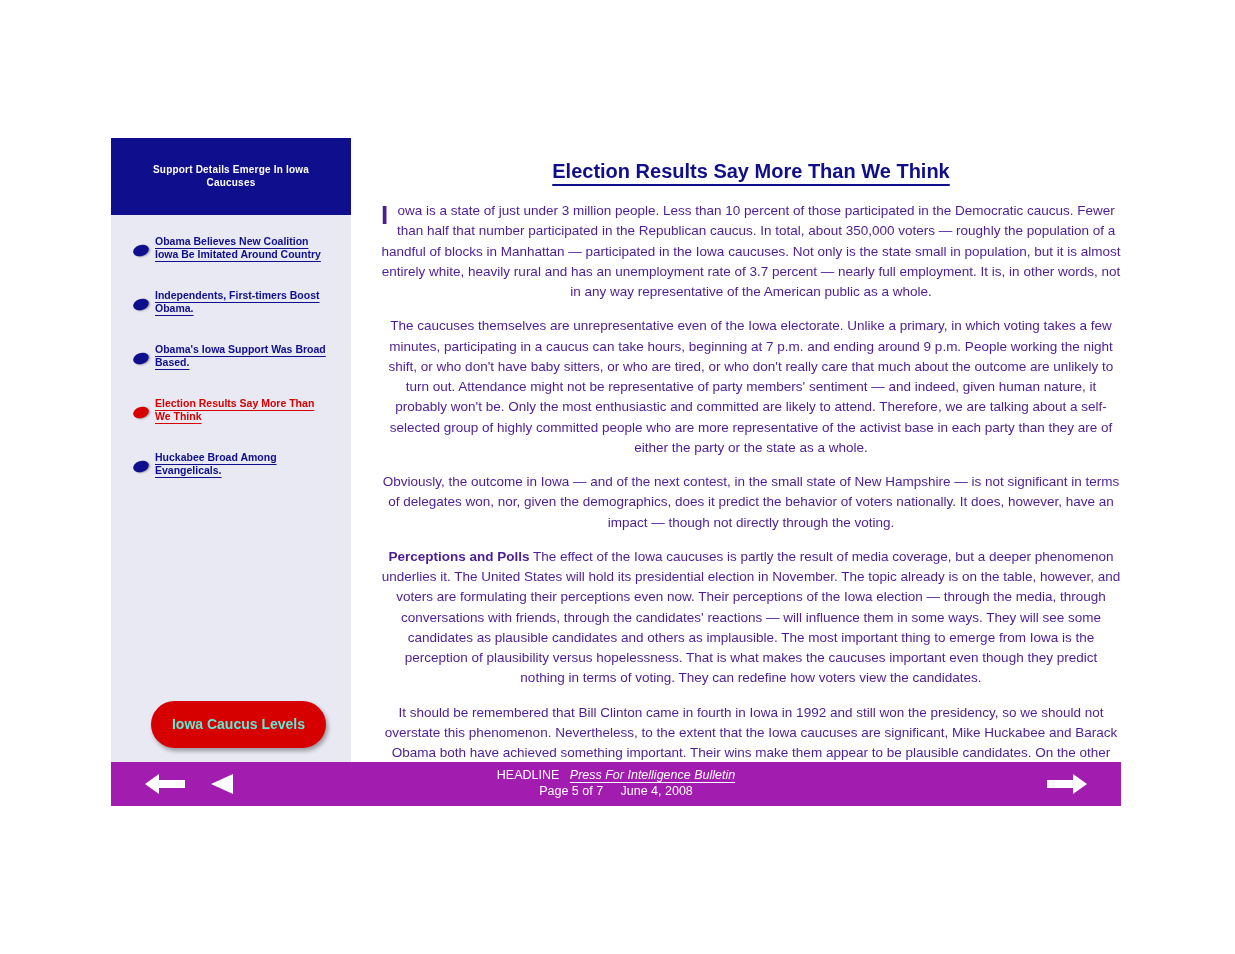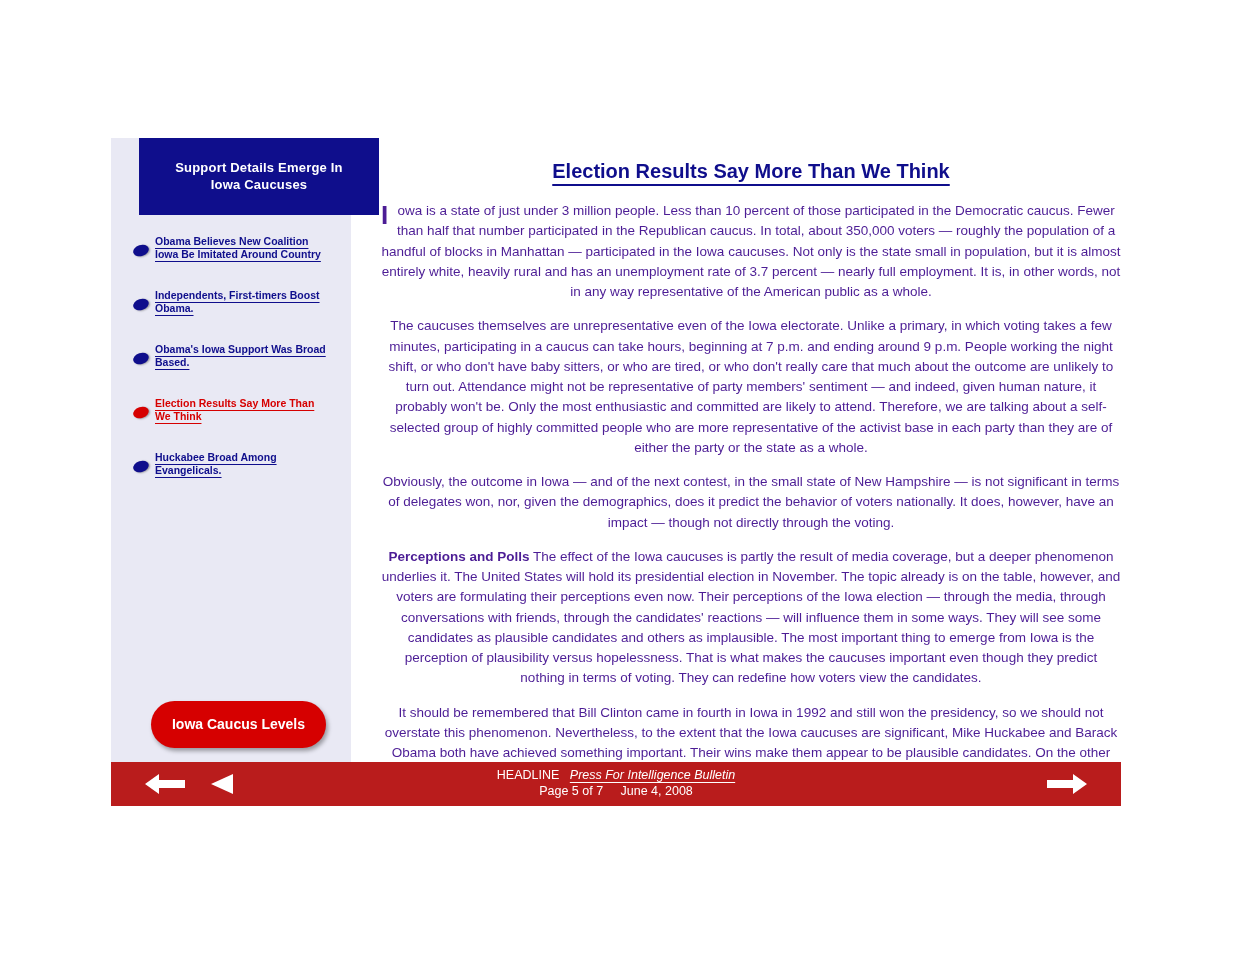--- a/index.html
+++ b/index.html
@@ -26,29 +26,28 @@
     width: 240px;
     height: 624px;
     background: #e9e9f4;
   }
   .sidebar-header {
     width: 240px;
     height: 77px;
     background: #0f0e8c;
     color: #ffffff;
     font-weight: 700;
-    font-size: 13px;
+    font-size: 10px;
     line-height: 1.25;
     display: flex;
     align-items: center;
     justify-content: center;
     text-align: center;
     padding: 6px 22px;
     letter-spacing: 0.2px;
-    margin-left: 28px;
   }
   .sidebar-body {
     padding: 20px 20px 0 22px;
   }
   .sidebar-item {
     position: relative;
     height: 40px;
     margin-bottom: 14px;
     cursor: pointer;
   }
@@ -80,21 +79,21 @@
   .sidebar-item.red  .label { color: #d60000; text-decoration-color: #d60000; }
   .red-button {
     position: absolute;
     left: 40px;
     bottom: 14px;
     width: 175px;
     height: 47px;
     background: #d60000;
     border-radius: 24px;
     box-shadow: 2px 3px 4px rgba(0,0,0,0.35);
-    color: #ffffff;
+    color: #5eead4;
     font-weight: 700;
     font-size: 14px;
     display: flex;
     align-items: center;
     justify-content: center;
     text-align: center;
     line-height: 1.2;
     cursor: pointer;
   }
 
@@ -132,21 +131,21 @@
   }
   .main-body strong { font-weight: 700; }
 
   
   .footer {
     position: absolute;
     left: 0;
     top: 624px;
     width: 1010px;
     height: 44px;
-    background: #b91c1c;
+    background: #a21caf;
     color: #ffffff;
     display: flex;
     align-items: center;
   }
   .footer .arrow-left-big {
     position: absolute;
     left: 34px; top: 10px;
   }
   .footer .arrow-left-big svg { display:block; }
   .footer .arrow-left-small {

